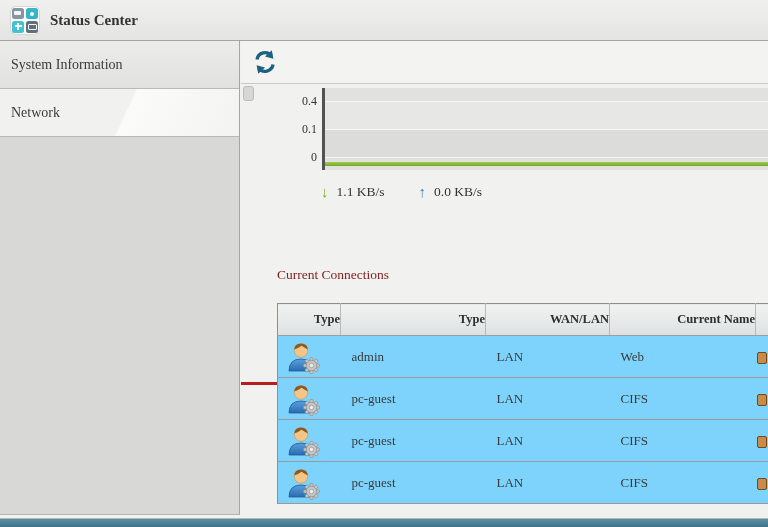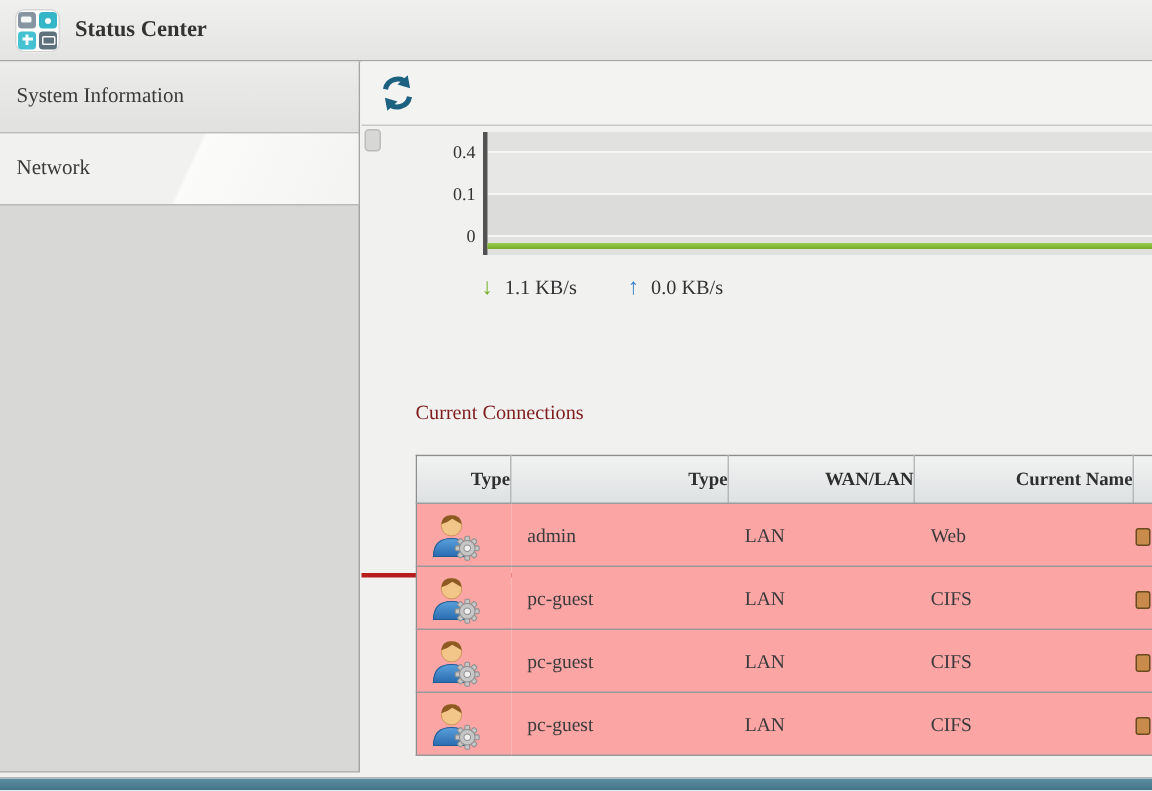--- a/index.html
+++ b/index.html
@@ -74,21 +74,21 @@
   .conn-heading{position:absolute;left:36px;top:226px;font-size:13.5px;color:#7f1d1d;}
   .table-wrap{position:absolute;left:36px;top:262px;width:455px;width:491px;overflow:hidden;}
   table{border-collapse:collapse;table-layout:fixed;width:660px;}
   thead th{
     height:32px;background:linear-gradient(#f1f2f2,#dee1e2);
     border-top:1px solid #8e8e8e;border-bottom:1px solid #999d9e;border-right:1px solid #b6b9ba;
     font-size:12.5px;font-weight:bold;color:#2f2f2f;text-align:right;padding:0 0 0 11px;cursor:pointer;
   }
   thead th:first-child{border-left:1px solid #8e8e8e;}
   thead th.col-ip{padding-left:6px;}
-  tbody td{height:42px;border-bottom:1px solid #9a9a99;font-size:13px;color:#3a3a3a;padding:0 0 0 11px;background:#fca5a5;}
+  tbody td{height:42px;border-bottom:1px solid #9a9a99;font-size:13px;color:#3a3a3a;padding:0 0 0 11px;background:#7dd3fc;}
   tbody td:first-child{border-left:1px solid #8e8e8e;padding-left:8px;}
   tbody tr{cursor:pointer;}
   .user-badge{display:block;width:34px;height:34px;}
   .ip-fragment{display:inline-block;width:10px;height:12px;background:#c98b4b;border:1px solid #6b4a1f;border-radius:2px;margin-left:-5px;vertical-align:middle;}
   tbody td.ip-cell{padding-left:6px;}
   
   .footer{position:absolute;left:0;bottom:0;width:768px;height:9px;border-top:1px solid #b2b8bb;background:linear-gradient(#5d8ea0,#417389);}
 </style>
 </head>
 <body>

